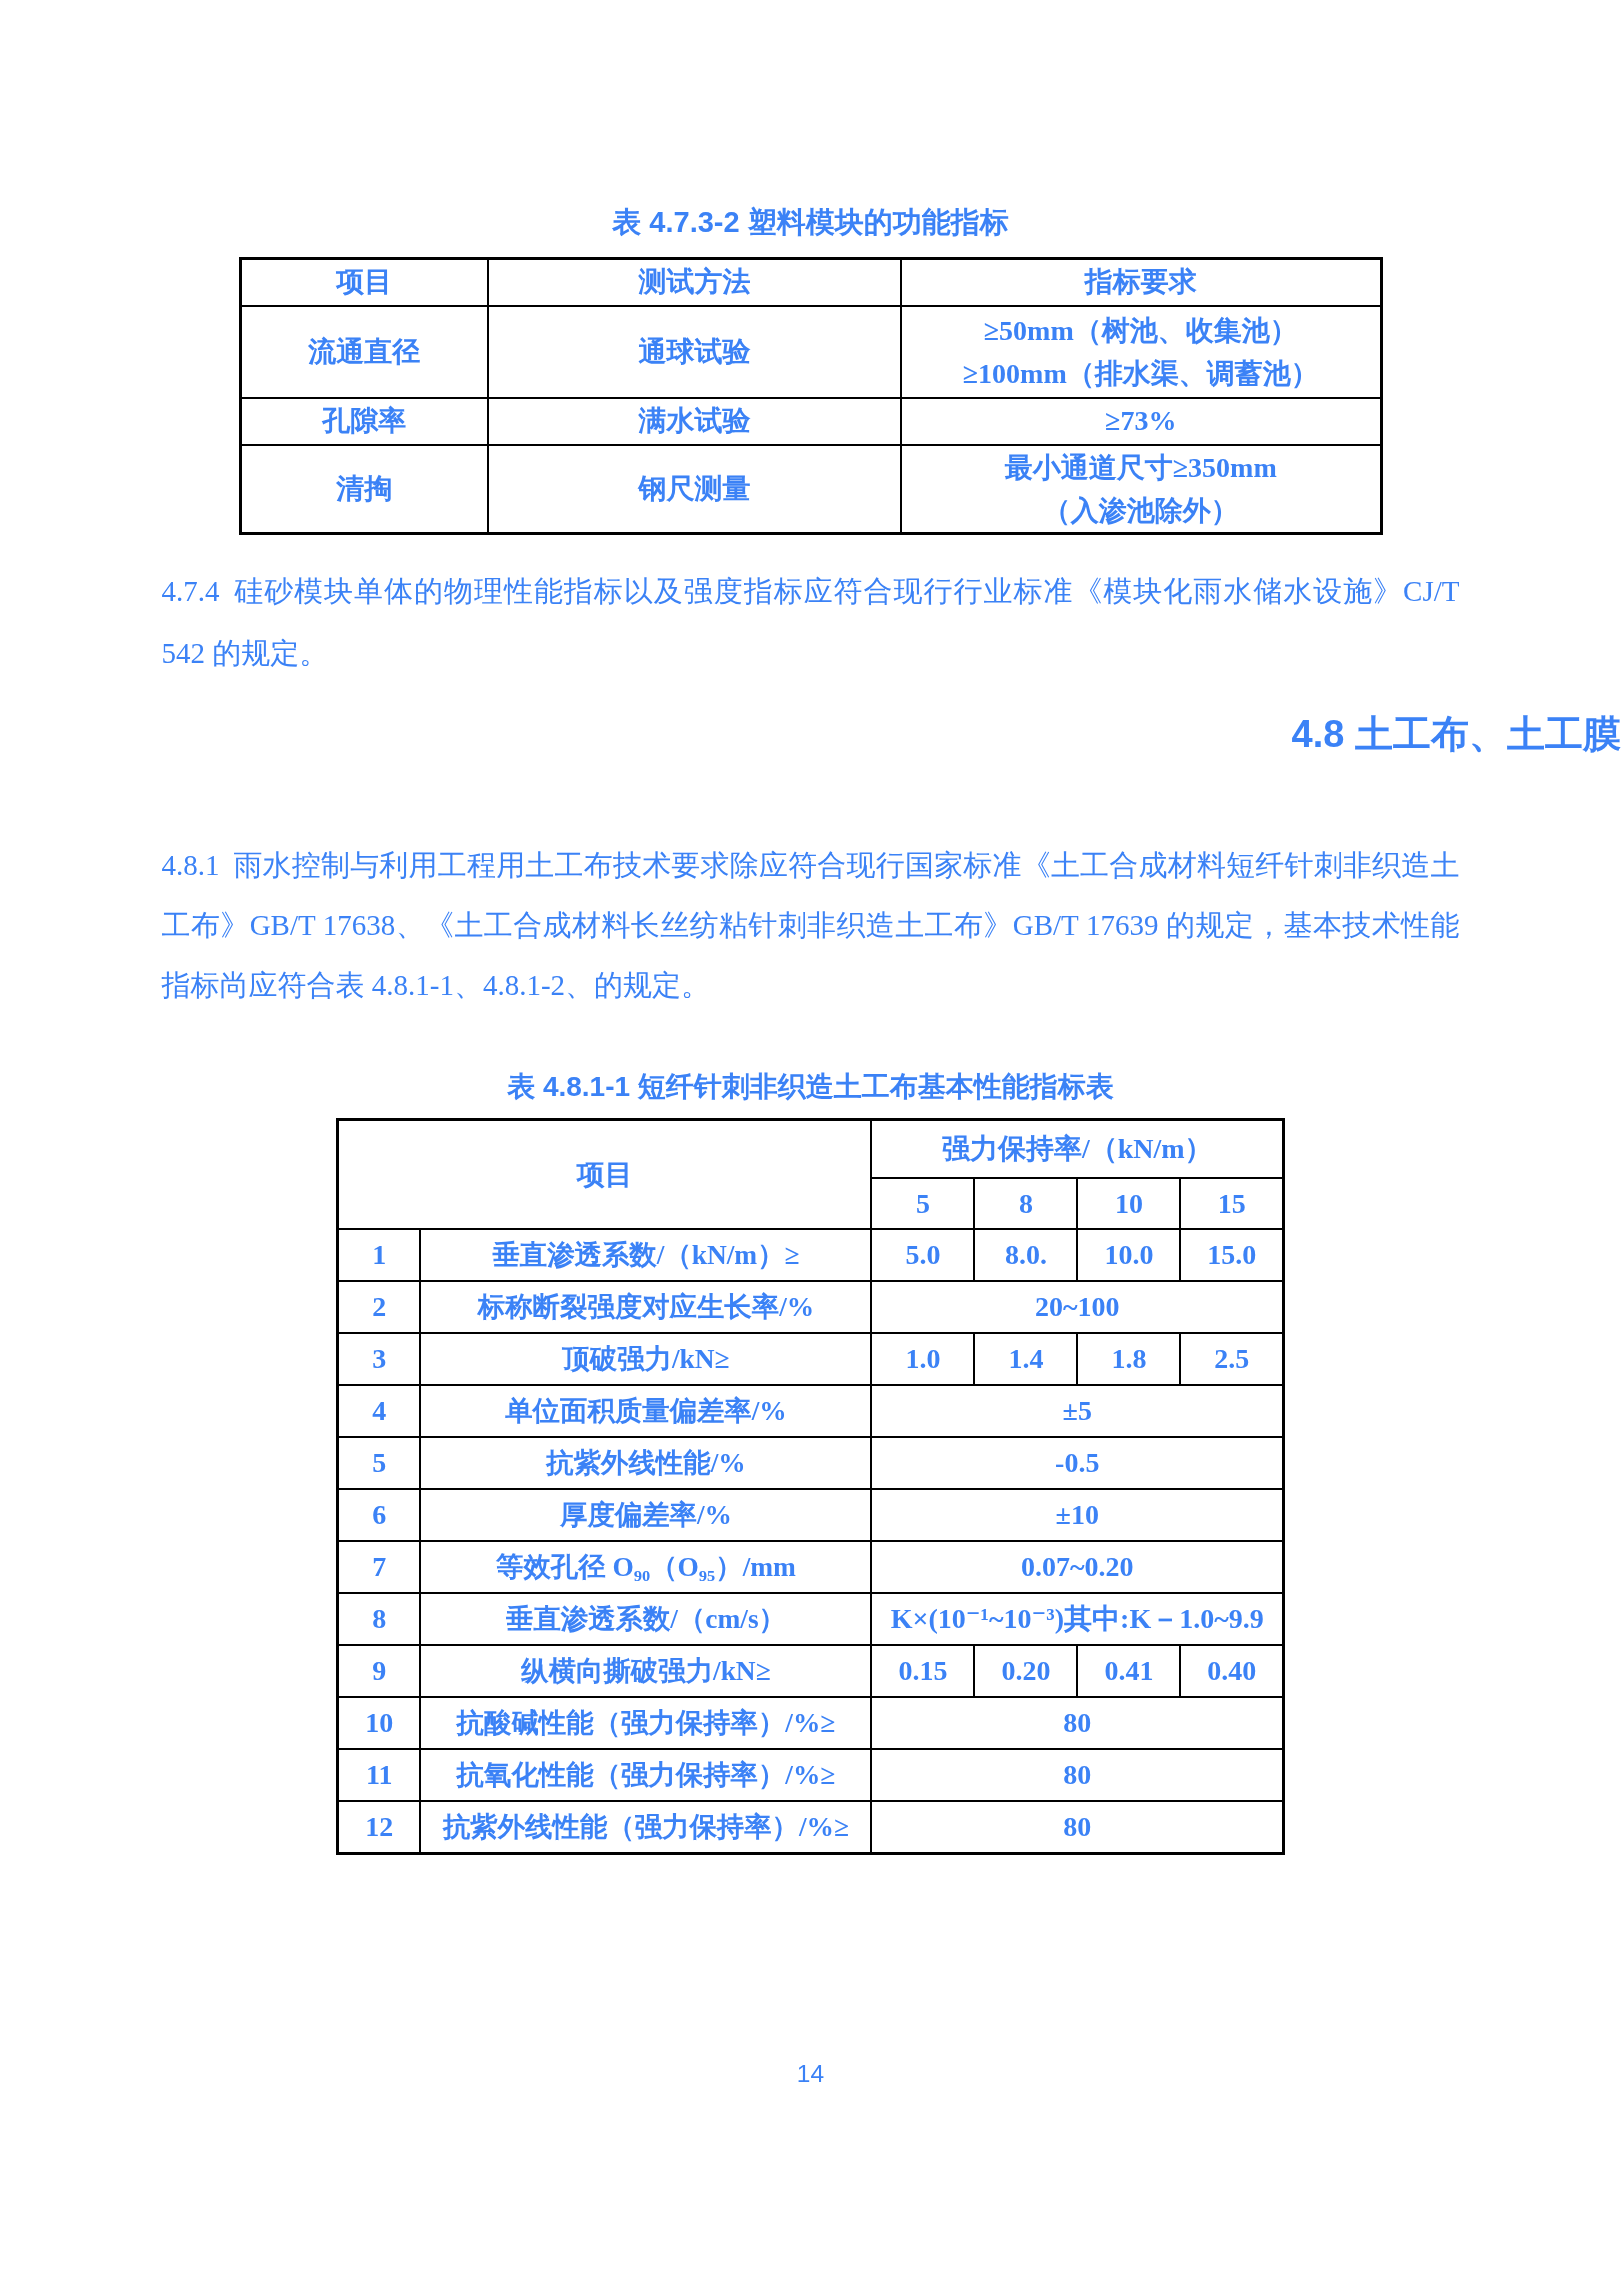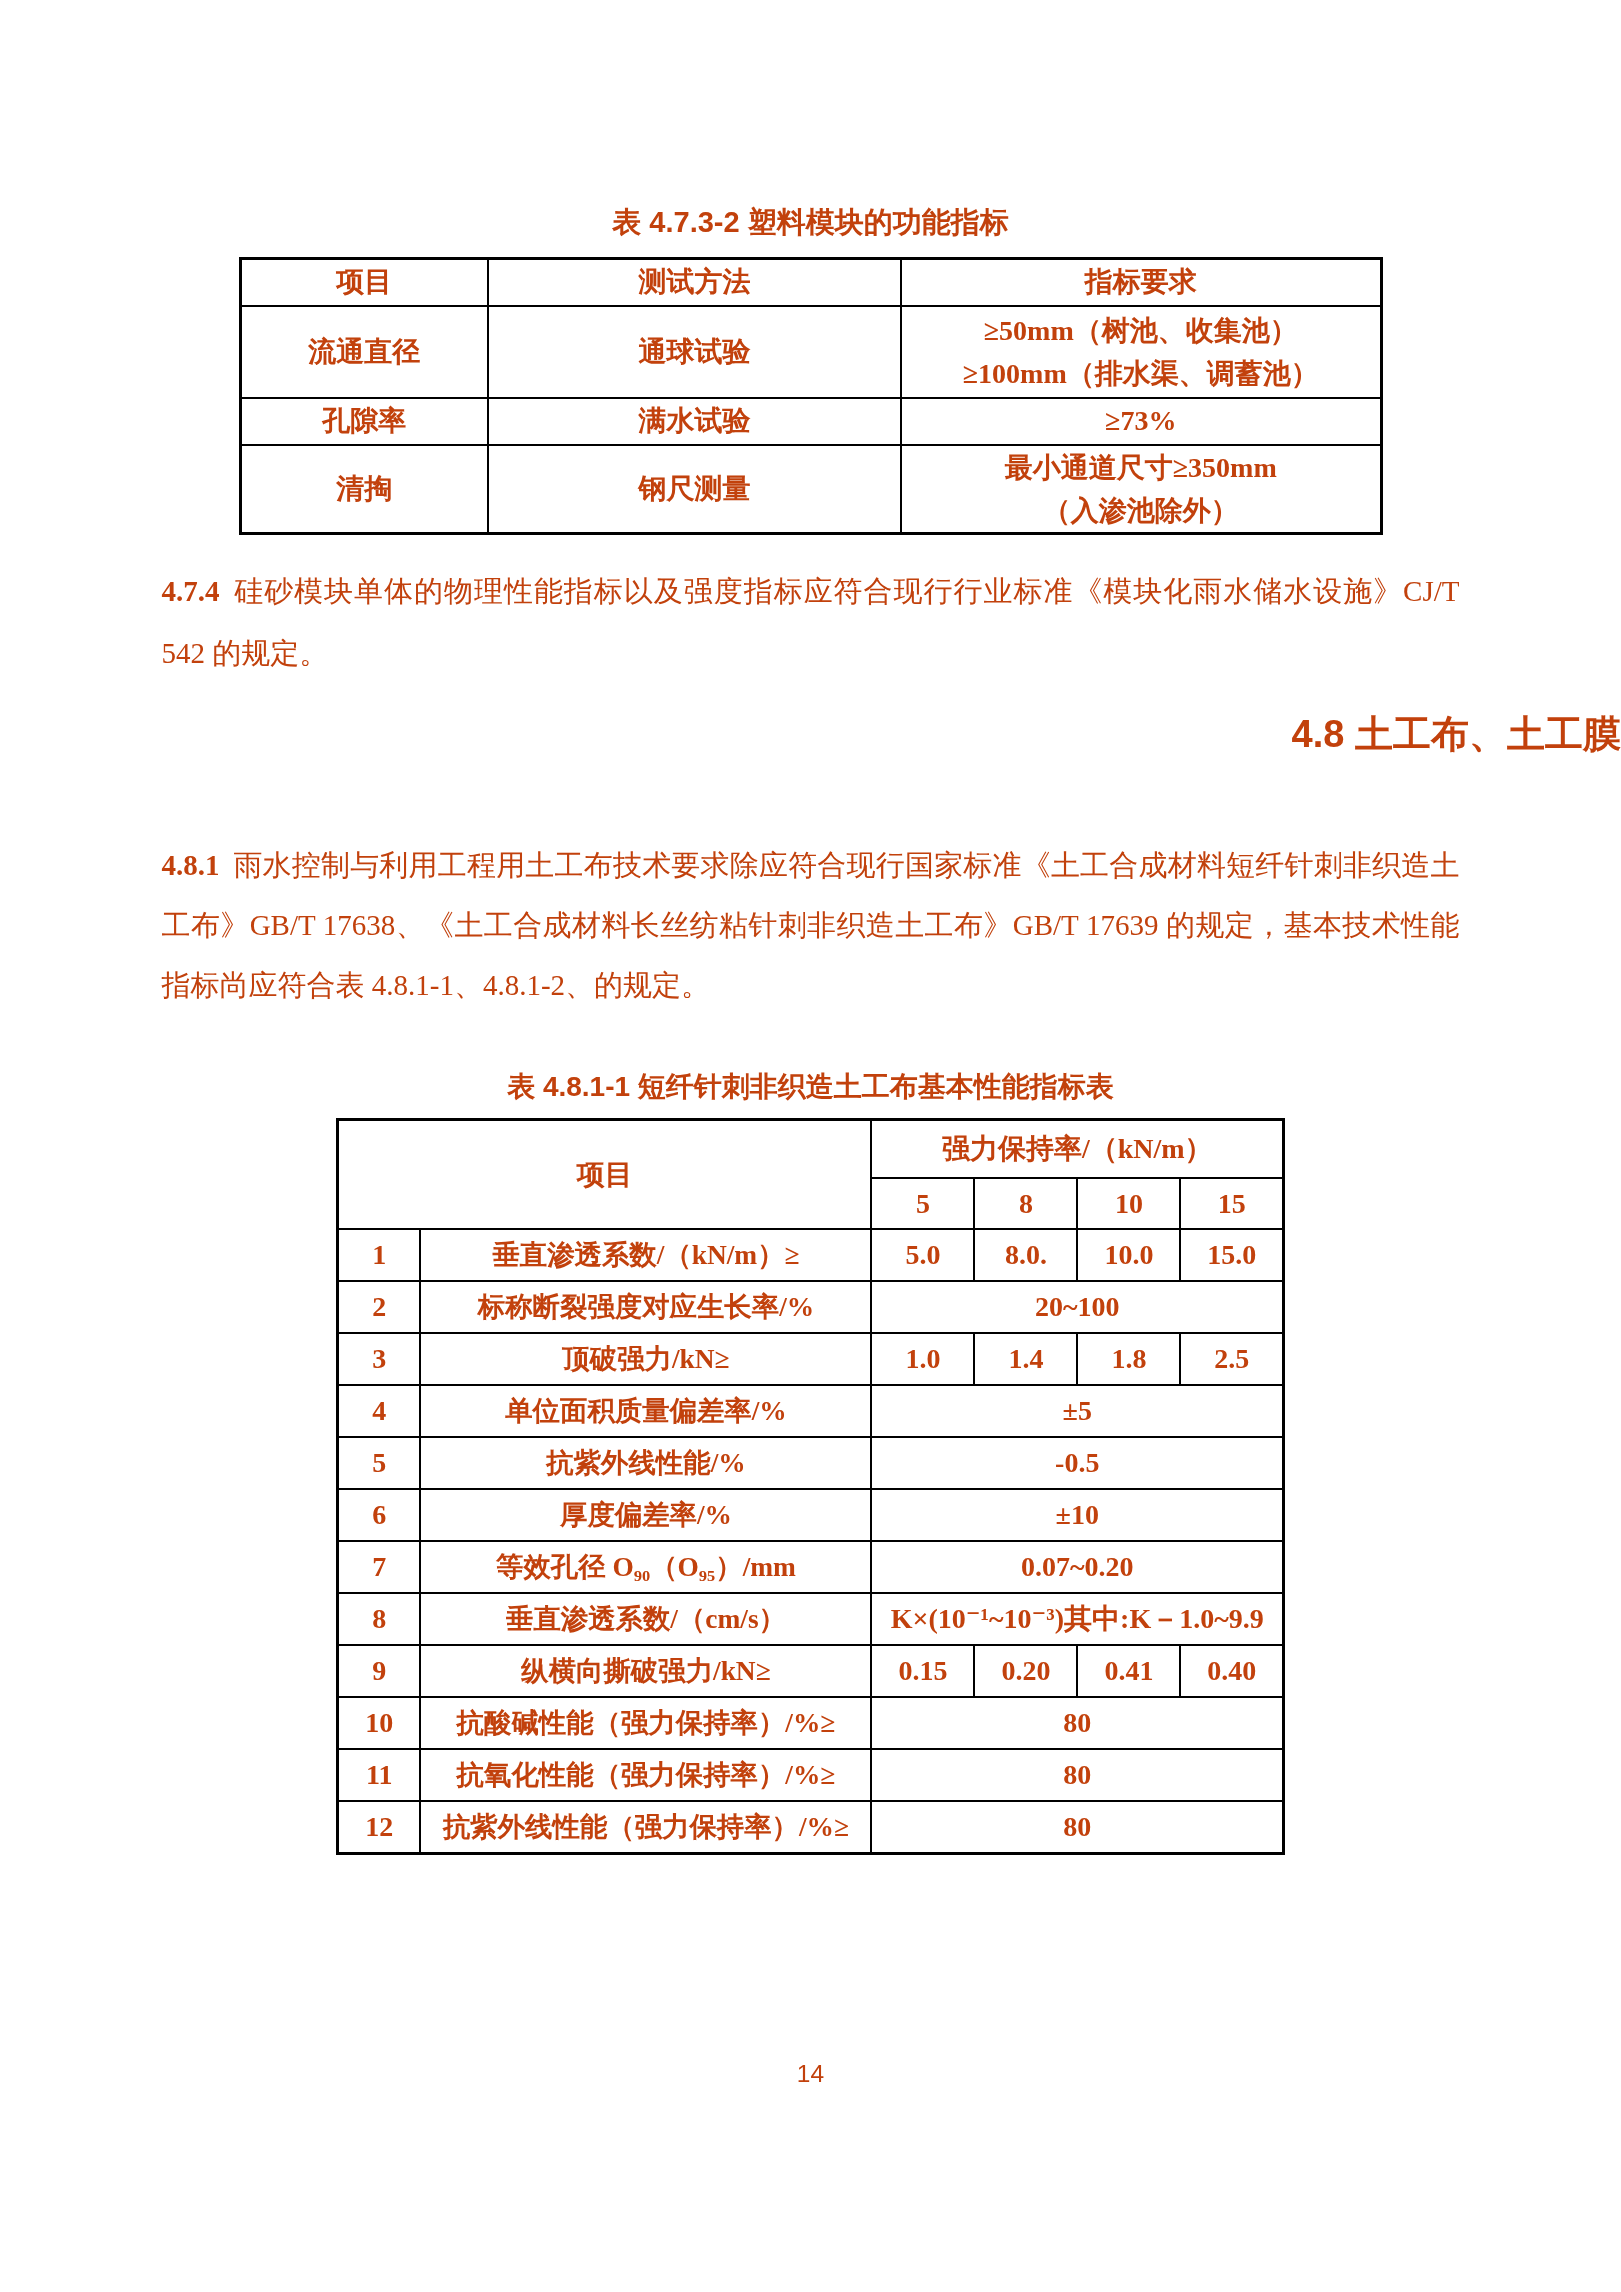--- a/index.html
+++ b/index.html
@@ -7,21 +7,21 @@
     padding: 0;
     background: #e8e8e8;
   }
   .page {
     position: relative;
     width: 1621px;
     height: 2293px;
     margin: 0 auto;
     background: #ffffff;
     font-family: "Liberation Serif", "DejaVu Serif", serif;
-    color: #c2410c;
+    color: #3b82f6;
     overflow: hidden;
   }
   
   .table-title {
     text-align: center;
     font-family: "Liberation Sans", "DejaVu Sans", sans-serif;
     font-weight: bold;
     font-size: 29px;
     line-height: 37px;
   }
@@ -39,21 +39,21 @@
   .para {
     width: 1298px;
     margin: 0 auto;
     font-size: 29px;
     line-height: 62px;
     text-align: justify;
   }
   .para-474 { margin-top: 25.5px; }
   .para-481 { margin-top: 76px; line-height: 60px; }
   .para-label {
-    font-weight: bold;
+    font-weight: normal;
     padding-right: 13.7px;
     margin-top: 24px;
   }
   
   table {
     border-collapse: collapse;
     table-layout: fixed;
     margin: 0 auto;
   }
   td {

